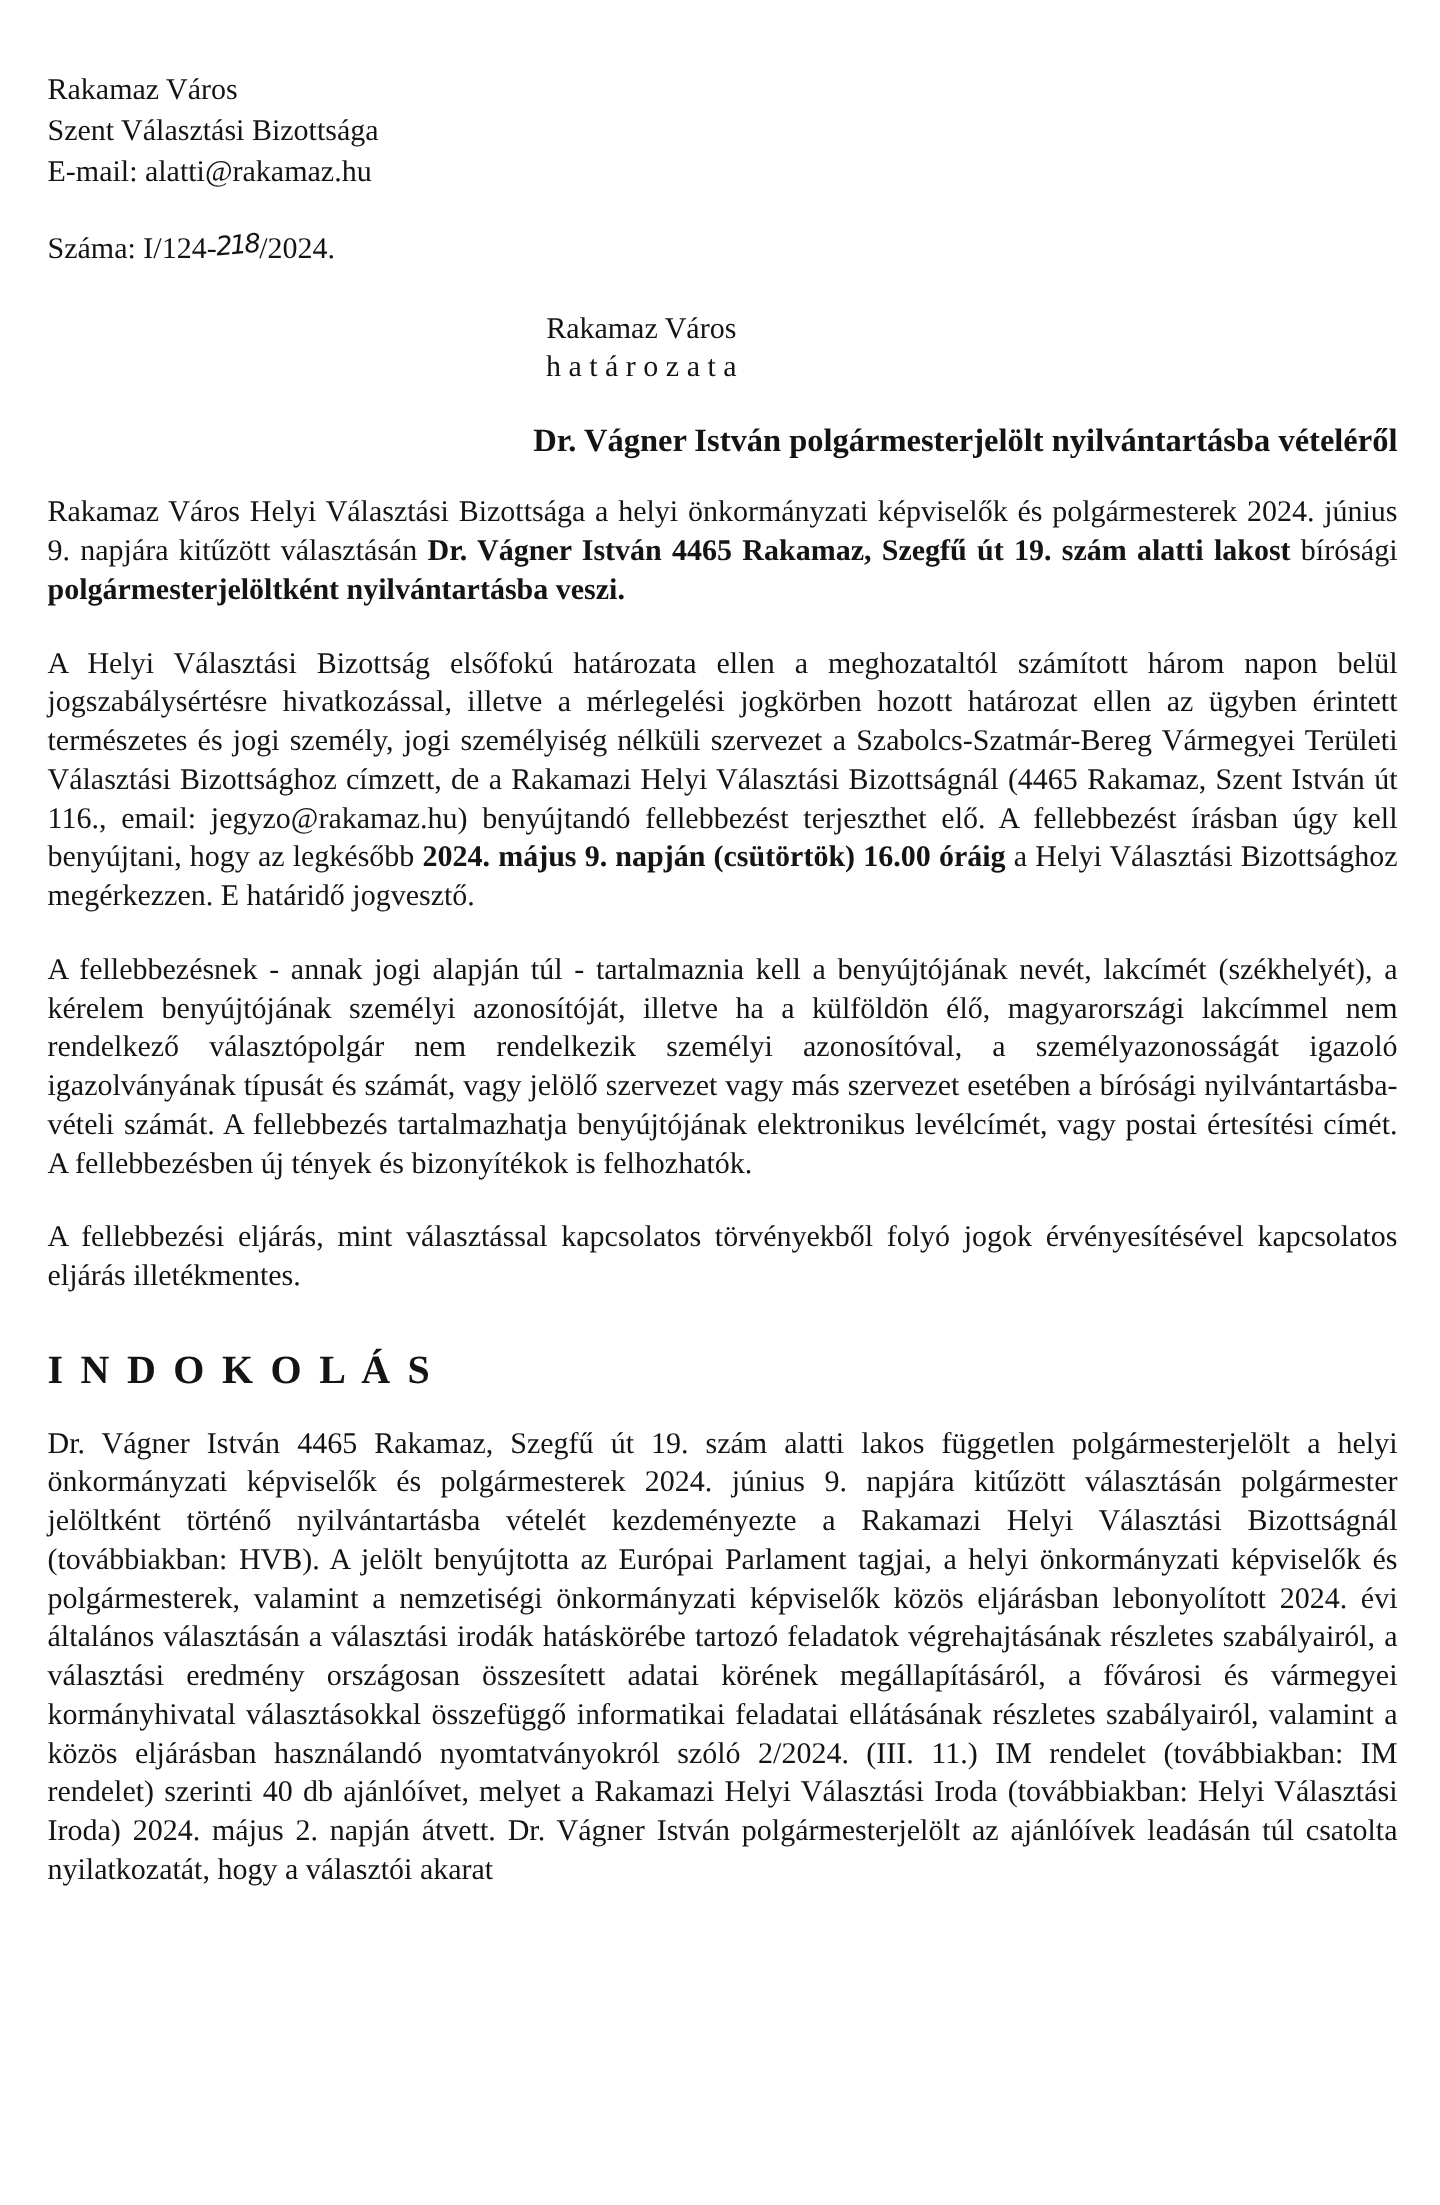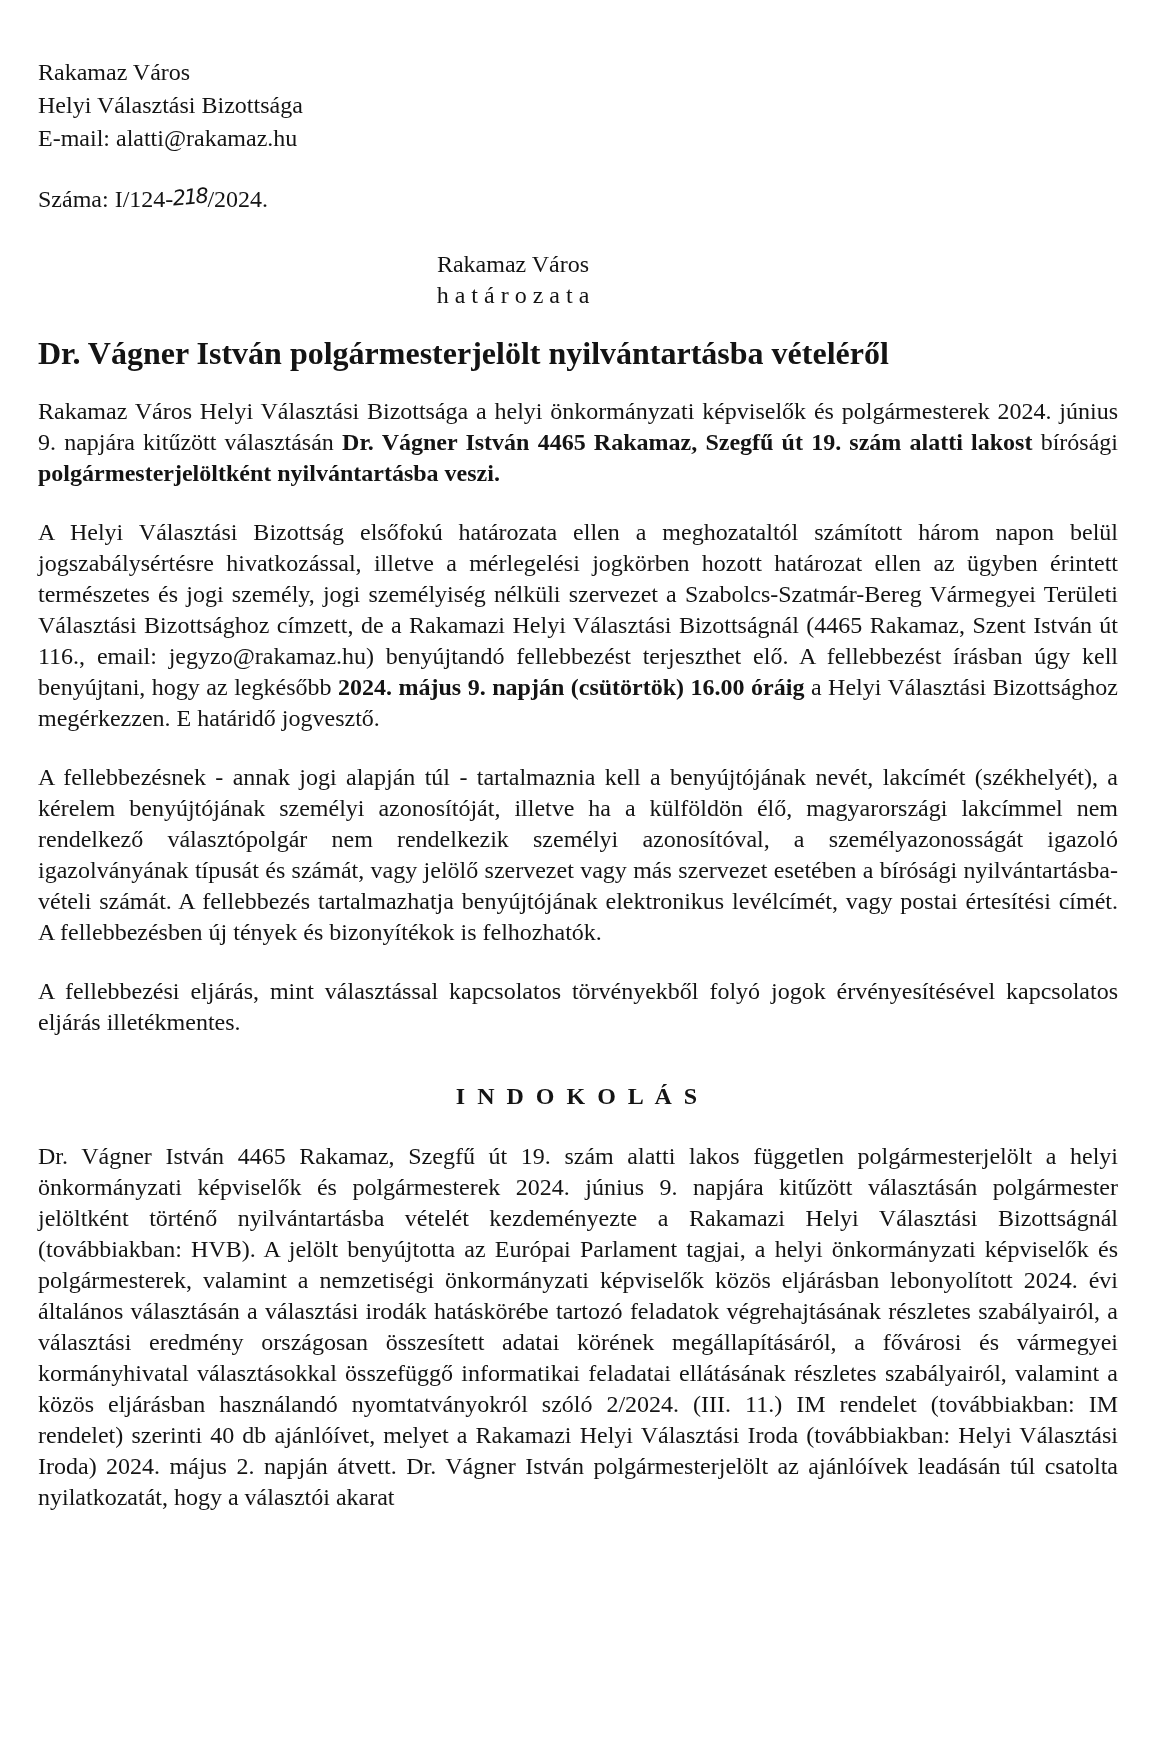--- a/index.html
+++ b/index.html
@@ -36,51 +36,50 @@
     letter-spacing: -2px;
   }
   .title-block {
     width: 950px;
     margin-top: 32px;
     text-align: center;
     line-height: 31px;
   }
   .subject {
     margin: 26px 0 0 0;
-    text-align: left;
+    text-align: right;
     font-weight: bold;
-    font-size: 32px;
+    font-size: 26px;
     line-height: 33px;
   }
   .para {
     margin: 28px 0 0 0;
     text-align: justify;
     line-height: 31px;
   }
   .para:first-of-type {
     margin-top: 26px;
   }
   .section-heading {
     margin: 42px 0 0 0;
-    text-align: center;
     font-weight: bold;
-    font-size: 24px;
+    font-size: 32px;
     letter-spacing: 3px;
     line-height: 33px;
   }
   b, strong { font-weight: bold; }
 </style>
 </head>
 <body>
 
 <div class="page">
 
   <header class="letterhead">
     <div>Rakamaz Város</div>
-    <div>Helyi Választási Bizottsága</div>
+    <div>Szent Választási Bizottsága</div>
     <div>E-mail: alatti@rakamaz.hu</div>
   </header>
 
   <div class="case-number"><span>Száma: I/124-</span><span class="handwritten">218</span><span>/2024.</span></div>
 
   <div class="title-block">
     <div>Rakamaz Város</div>
     <div>h a t á r o z a t a</div>
   </div>
 

